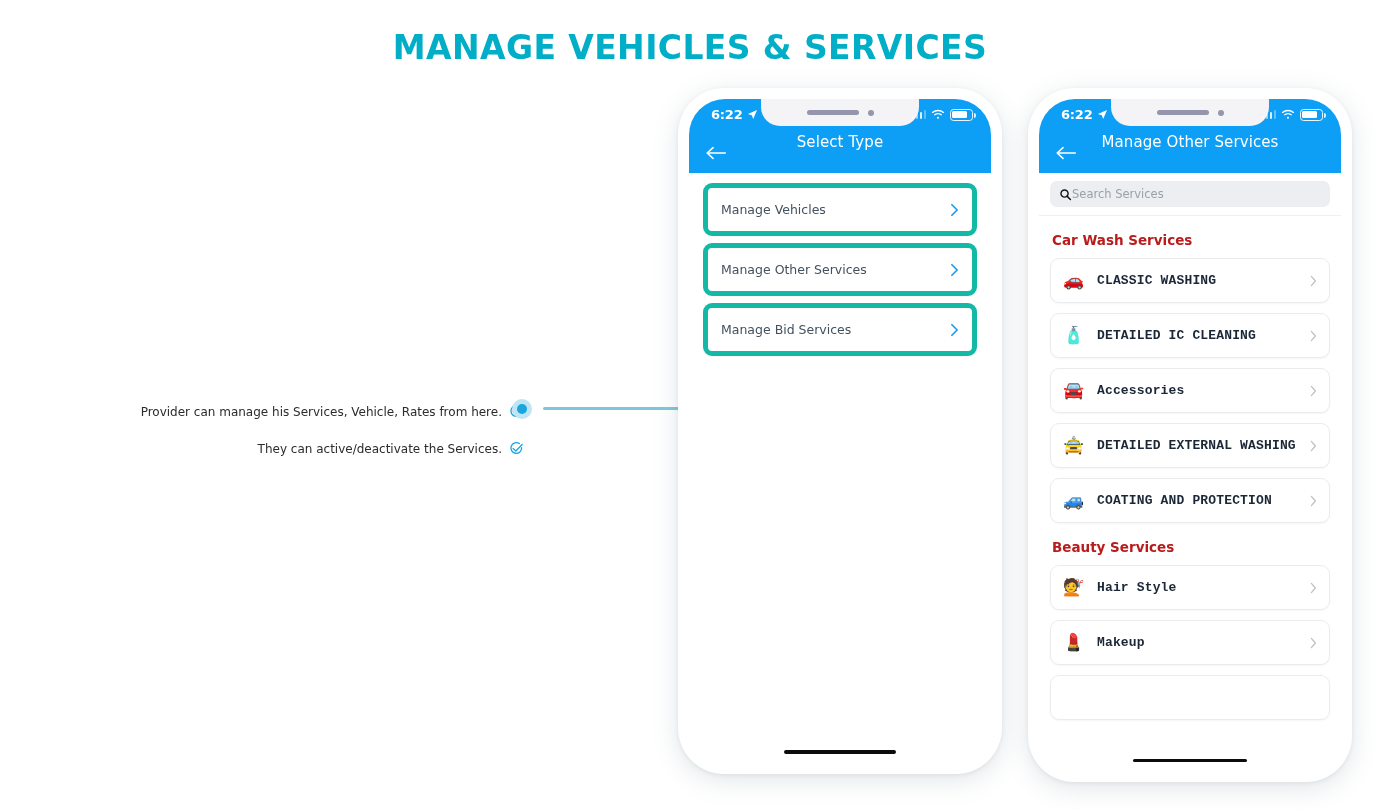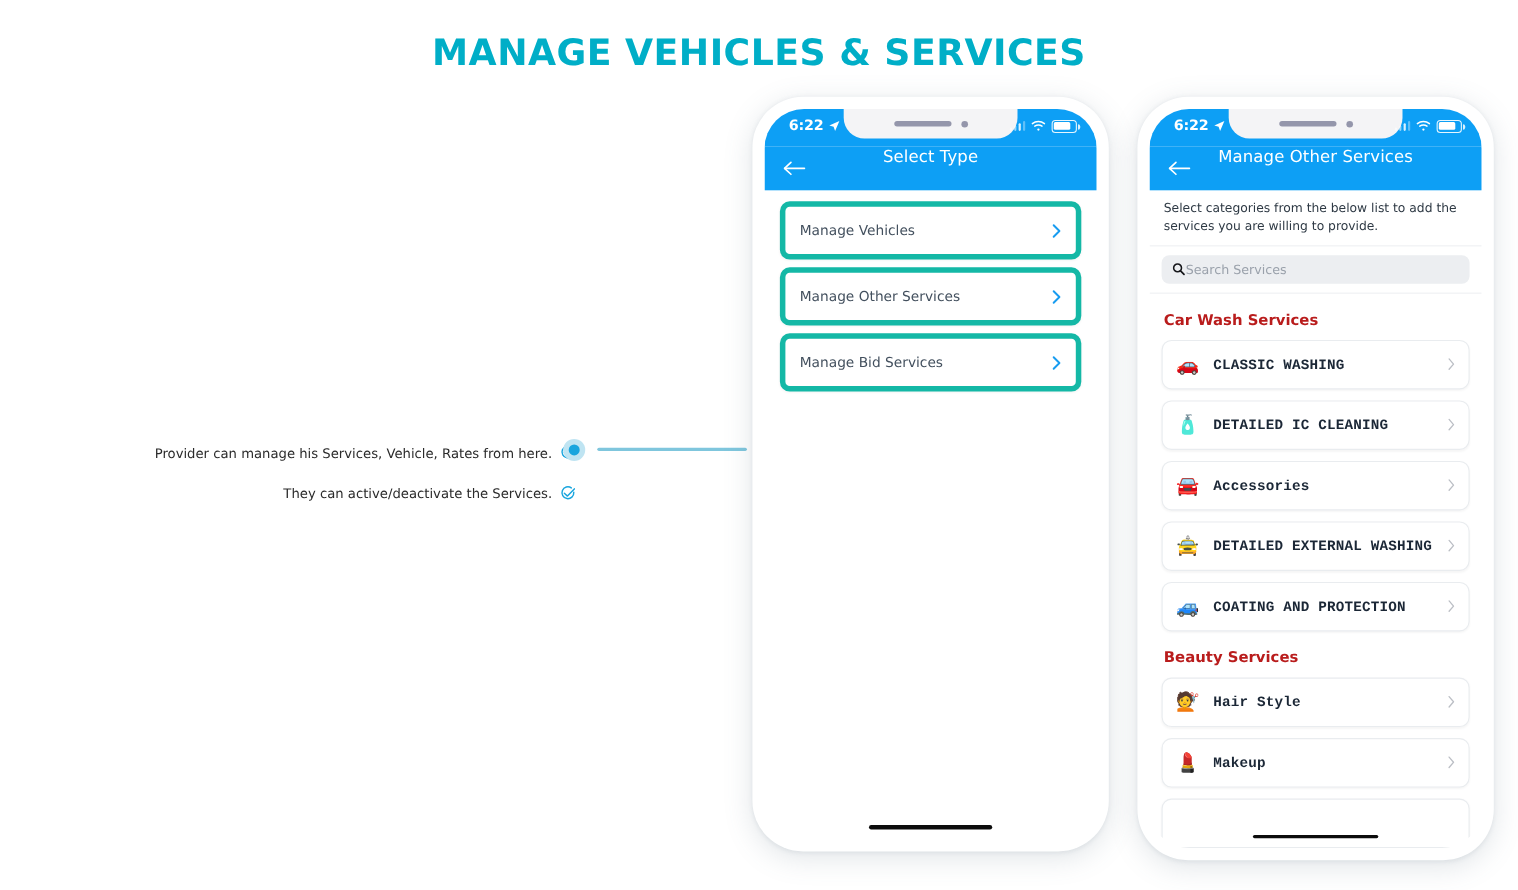--- a/index.html
+++ b/index.html
@@ -67,21 +67,20 @@
     border-radius: 2px;
   }
 
   
   .phone {
     position: absolute;
     background: #ffffff;
     border-radius: 46px;
     box-shadow: 0 6px 26px rgba(90,110,130,0.18), 0 1px 4px rgba(90,110,130,0.10);
     padding: 11px;
-    margin-left: 6px;
   }
   .phone-1 { left: 678px; top: 88px; width: 324px; height: 686px; }
   .phone-2 { left: 1028px; top: 88px; width: 324px; height: 694px; }
 
   .screen {
     width: 100%; height: 100%;
     border-radius: 36px;
     overflow: hidden;
     background: #ffffff;
     position: relative;
@@ -362,21 +361,20 @@
 
     <div class="appbar">
       <svg class="back-arrow" viewBox="0 0 26 18" fill="none">
         <path d="M24 9 H3" stroke="#fff" stroke-width="1.8" stroke-linecap="round"></path>
         <path d="M9.5 2.6 L2.6 9 L9.5 15.4" stroke="#fff" stroke-width="1.8" stroke-linecap="round" stroke-linejoin="round"></path>
       </svg>
       <div class="appbar-title">Manage Other Services</div>
     </div>
 
     <div class="body-2">
-      <div class="intro">Select categories from the below list to add the services you are willing to provide.</div>
 
       <div class="search-wrap">
         <div class="search-bar">
           <svg class="search-icon" viewBox="0 0 24 24" fill="none">
             <circle cx="10.2" cy="10.2" r="6.6" stroke="#15161a" stroke-width="2.6"></circle>
             <path d="M15.2 15.4 L21 21.2" stroke="#15161a" stroke-width="2.9" stroke-linecap="round"></path>
           </svg>
           <span class="search-ph">Search Services</span>
         </div>
       </div>

